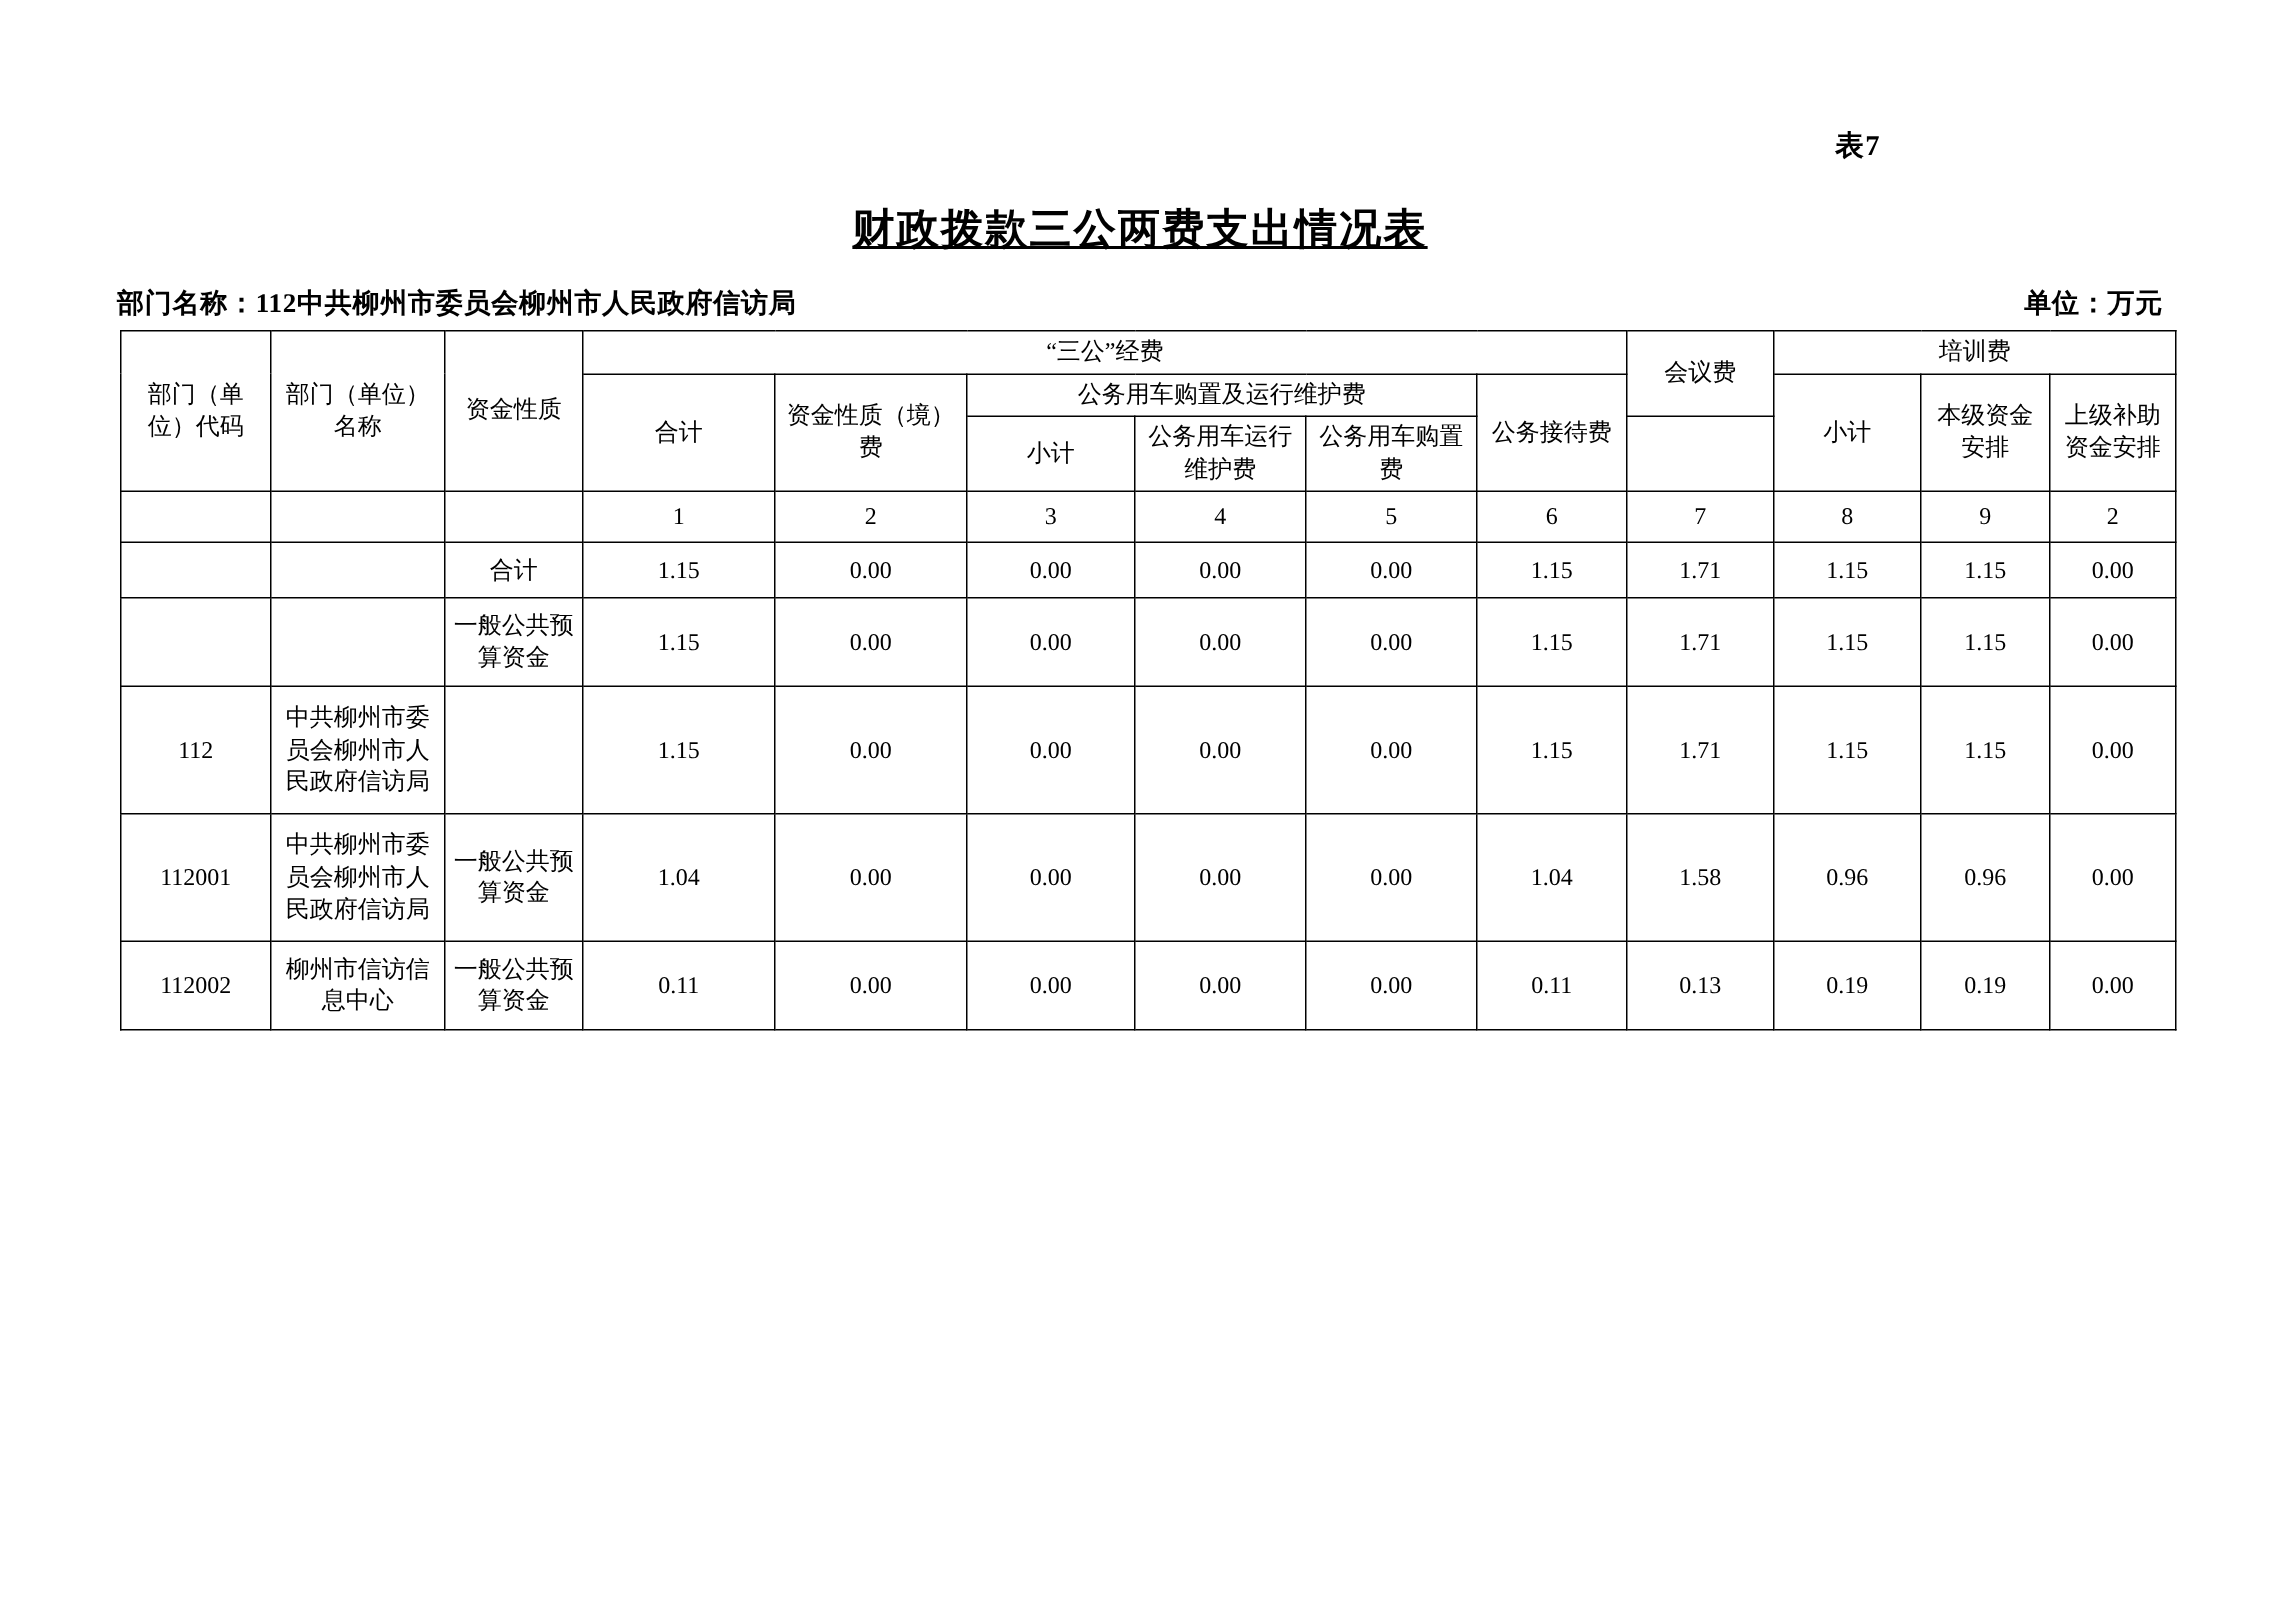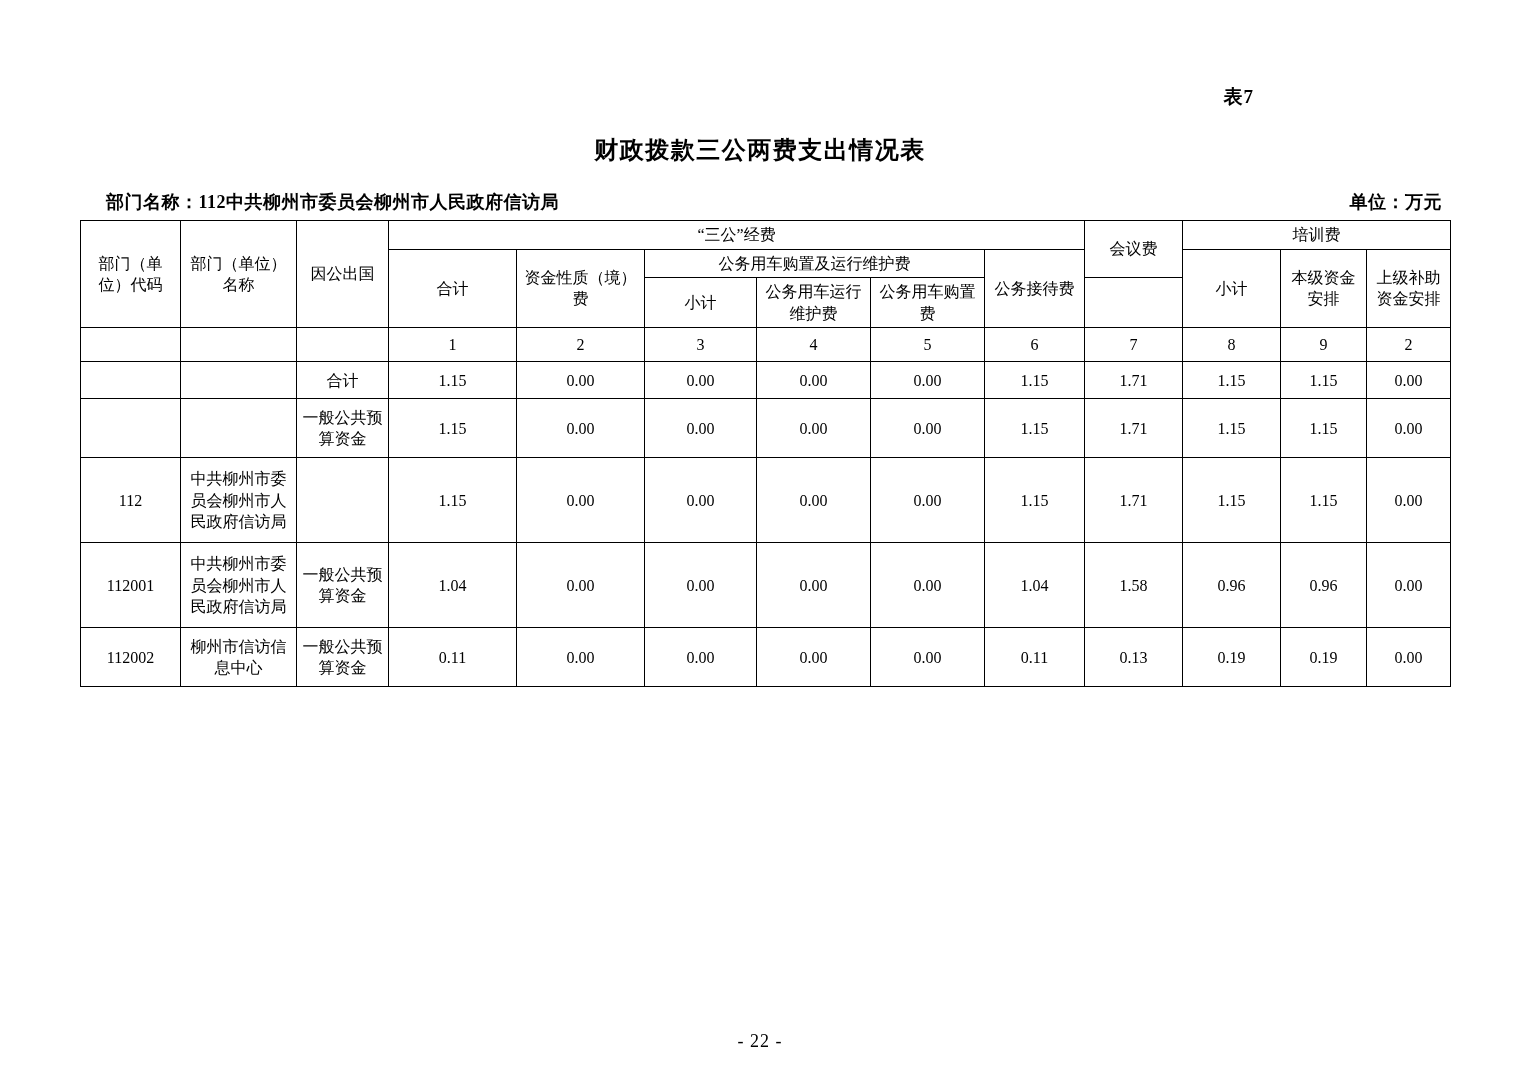--- a/index.html
+++ b/index.html
@@ -28,38 +28,38 @@
     font-size: 19px;
     font-weight: bold;
     letter-spacing: 1px;
   }
   .doc-title {
     position: absolute;
     top: 134px;
     left: 0;
     width: 1520px;
     text-align: center;
-    font-size: 24px;
+    font-size: 28px;
     font-weight: bold;
     letter-spacing: 1.5px;
+    text-decoration: underline;
   }
   .meta-row {
     position: absolute;
     top: 190px;
     left: 78px;
     width: 1364px;
     display: flex;
     justify-content: space-between;
     align-items: baseline;
     font-size: 18px;
   }
   .meta-left {
     font-weight: bold;
     letter-spacing: 0.5px;
-    margin-left: 28px;
   }
   .meta-left .dept-name {
     font-weight: bold;
   }
   .meta-right {
     font-weight: bold;
     letter-spacing: 0.5px;
     margin-left: 36px;
   }
   table.main {
@@ -137,21 +137,21 @@
       <col style="width:100px">
       <col style="width:98px">
       <col style="width:98px">
       <col style="width:86px">
       <col style="width:84px">
     </colgroup>
     <thead>
       <tr>
         <td class="hdr-cell" rowspan="3">部门（单位）代码</td>
         <td class="hdr-cell" rowspan="3">部门（单位）名称</td>
-        <td class="hdr-cell" rowspan="3">因公出国</td>
+        <td class="hdr-cell" rowspan="3">资金性质</td>
         <td class="hdr-cell" colspan="6">“三公”经费</td>
         <td class="hdr-cell" rowspan="2">会议费</td>
         <td class="hdr-cell" colspan="3">培训费</td>
       </tr>
       <tr>
         <td class="hdr-cell tall" rowspan="2">合计</td>
         <td class="hdr-cell tall" rowspan="2">资金性质（境）费</td>
         <td class="hdr-cell" colspan="3">公务用车购置及运行维护费</td>
         <td class="hdr-cell tall" rowspan="2">公务接待费</td>
         <td class="hdr-cell tall" rowspan="2">小计</td>
@@ -252,15 +252,14 @@
         <td class="numcol">0.00</td>
         <td class="numcol">0.11</td>
         <td class="numcol">0.13</td>
         <td class="numcol">0.19</td>
         <td class="numcol">0.19</td>
         <td class="numcol">0.00</td>
       </tr>
     </tbody>
   </table>
 
-  <div class="page-number">- 22 -</div>
 
 </div>
 
 </body></html>

